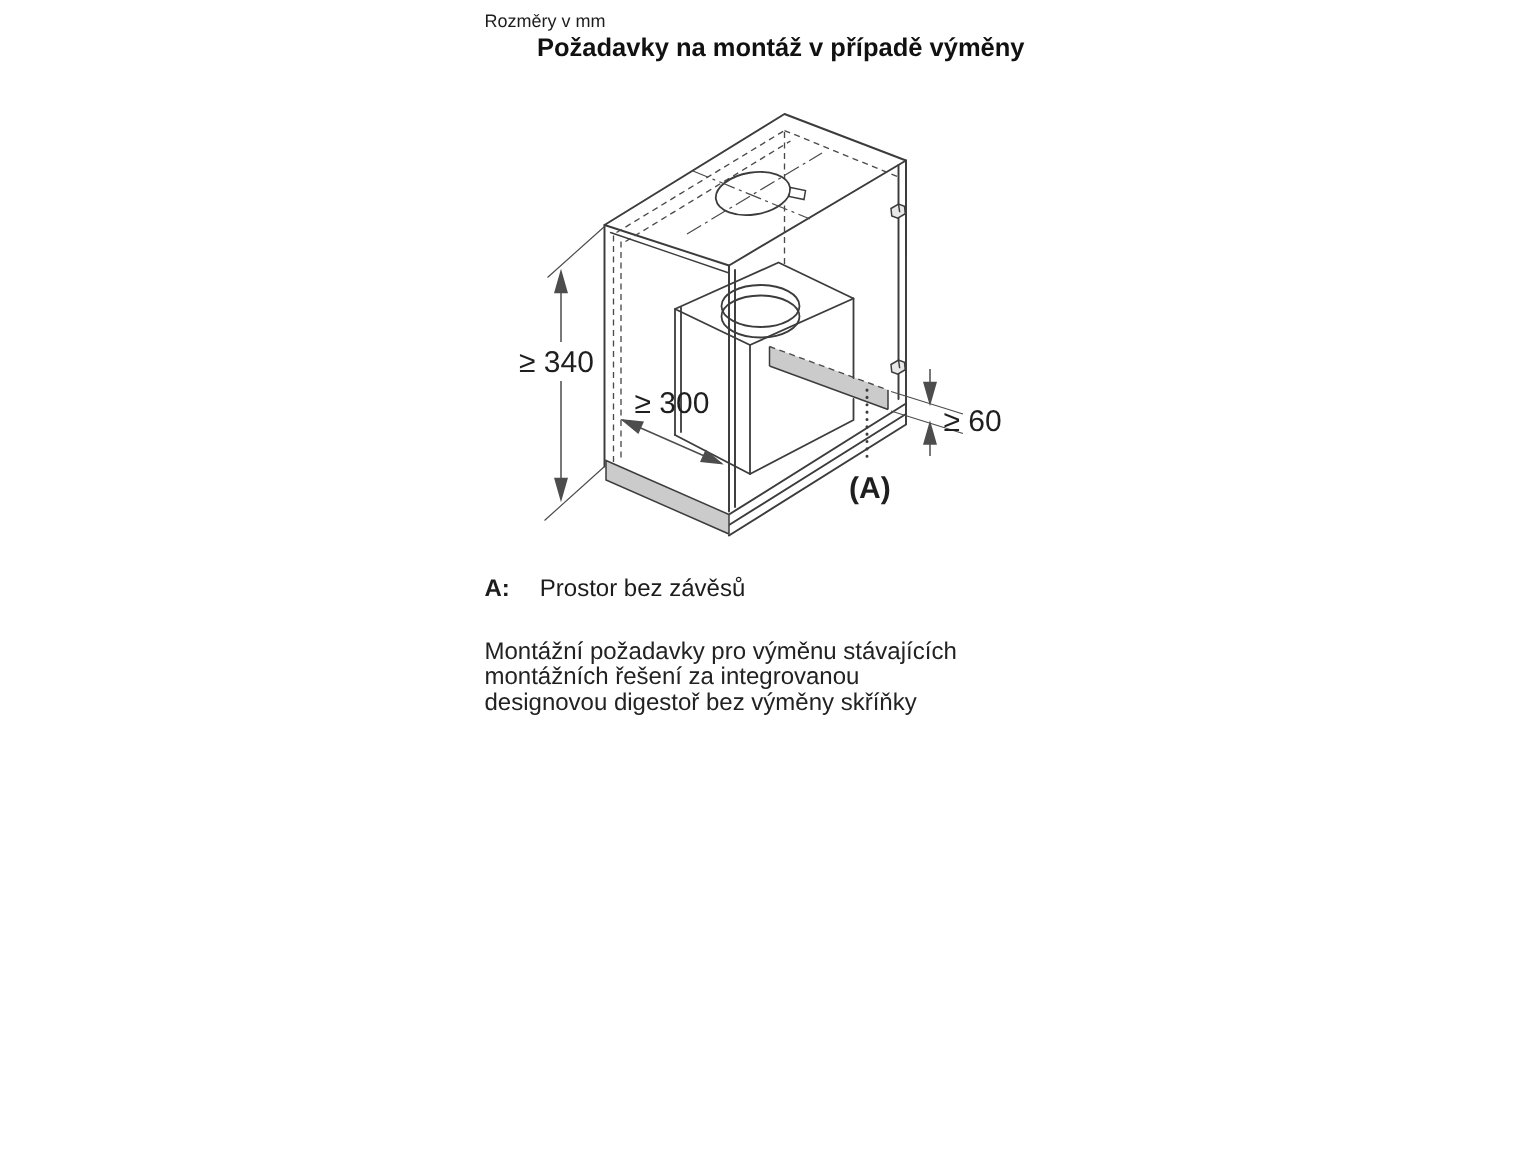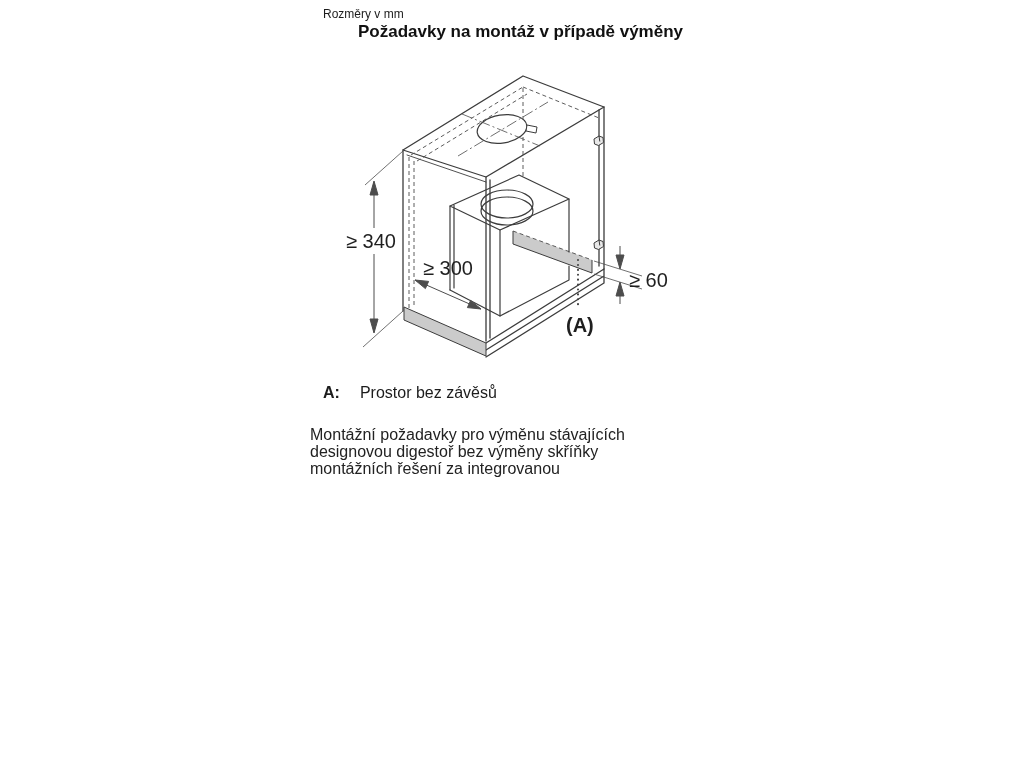--- a/index.html
+++ b/index.html
@@ -4,21 +4,21 @@
 <style>
   html,body{margin:0;padding:0;background:#fff;}
   #page{position:relative;width:1024px;height:768px;background:#ffffff;overflow:hidden;
         font-family:"Liberation Sans", sans-serif;color:#1c1c1c;}
   .hdr-sub{position:absolute;left:323px;top:5px;font-size:12px;line-height:18px;color:#1c1c1c;}
   .hdr-title{position:absolute;left:323px;top:22px;font-size:17px;line-height:19px;font-weight:bold;color:#111;margin-left:35px;}
   #diagram{position:absolute;left:330px;top:60px;}
   .legend{position:absolute;left:323px;top:384px;font-size:16px;line-height:18px;}
   .legend .term{font-weight:bold;}
   .legend .def{margin-left:20px;}
-  .note{position:absolute;left:310px;top:426px;font-size:16px;line-height:17px;color:#222;}
+  .note{position:absolute;left:323px;top:426px;font-size:16px;line-height:17px;color:#222;}
   .note span{display:block;}
   svg text{font-family:"Liberation Sans", sans-serif;fill:#1f1f1f;}
   .dimtext{font-size:20px;}
   .callout{font-size:20px;font-weight:bold;}
 </style>
 </head>
 <body>
 
 <div id="page">
 
@@ -101,17 +101,17 @@
       <text class="callout" x="566" y="332">(A)</text>
     </g>
   </svg>
 
   <div class="legend">
     <span class="term">A:</span><span class="def">Prostor bez závěsů</span>
   </div>
 
   <div class="note">
     <span>Montážní požadavky pro výměnu stávajících</span>
+    <span>montážních řešení za integrovanou</span>
     <span>designovou digestoř bez výměny skříňky</span>
-    <span>montážních řešení za integrovanou</span>
   </div>
 
 </div>
 
 </body></html>

